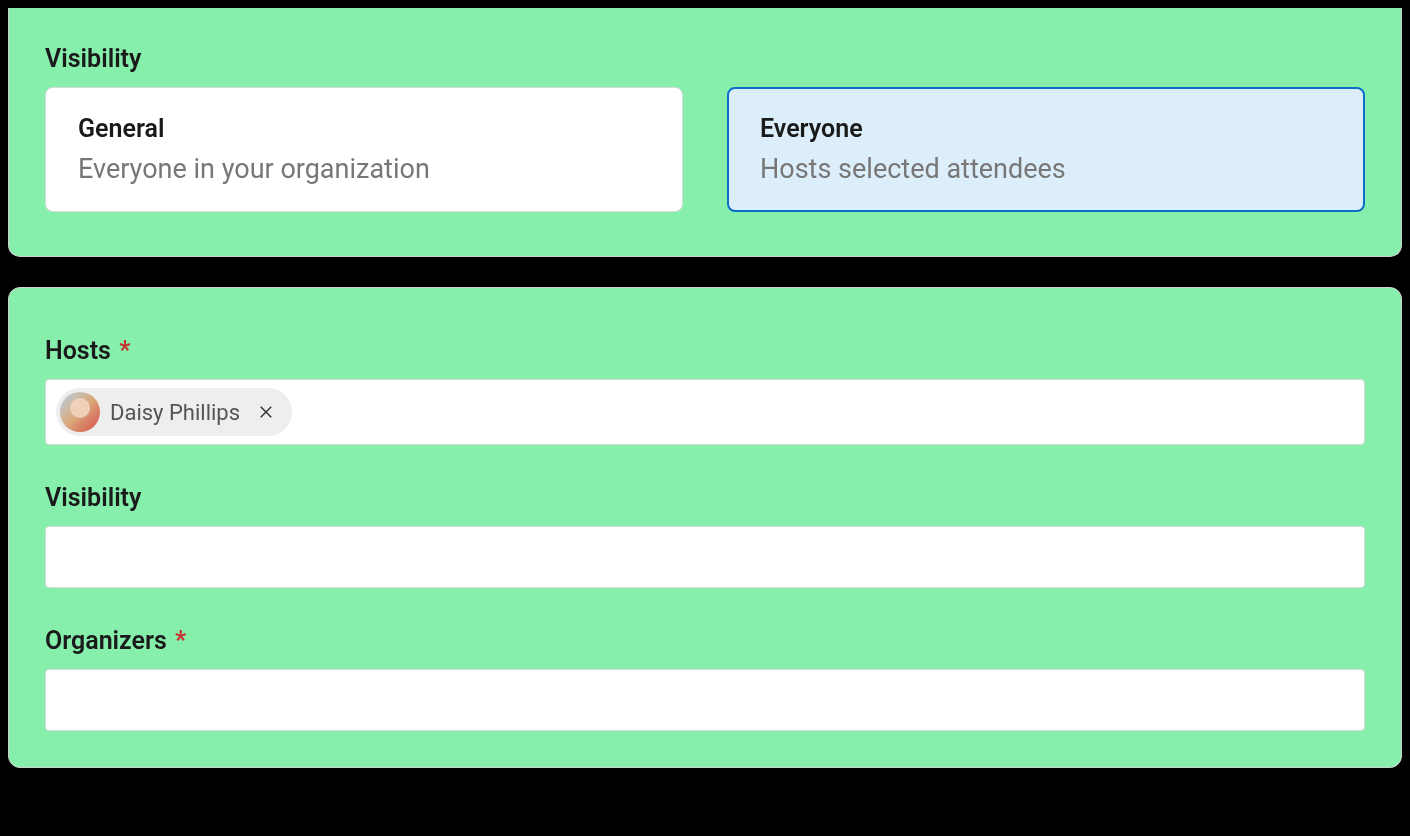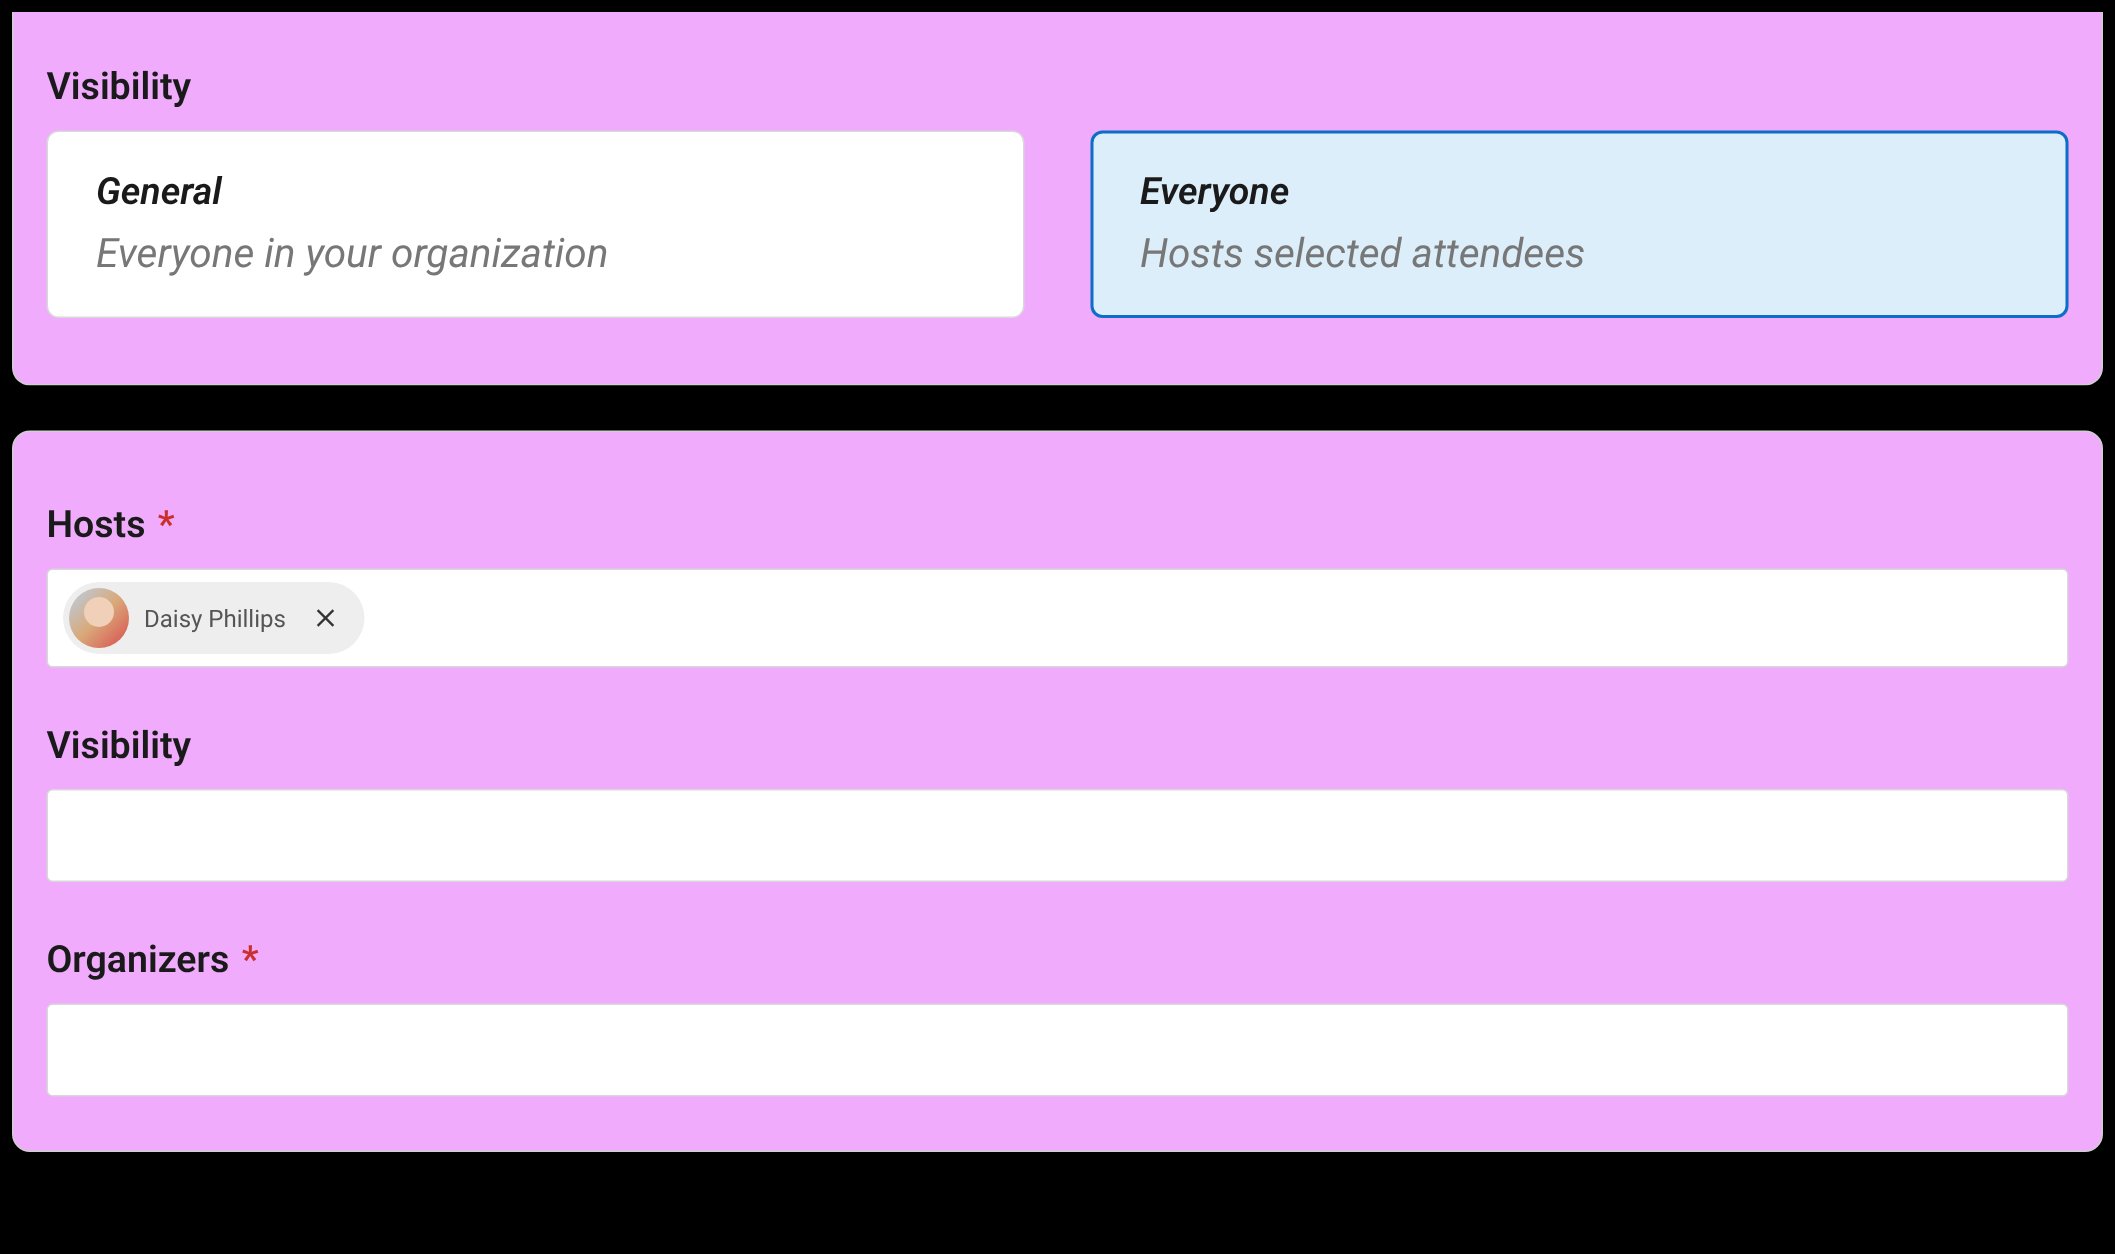--- a/index.html
+++ b/index.html
@@ -8,24 +8,24 @@
       padding: 0;
     }
     body {
       font-family: -apple-system, BlinkMacSystemFont, "Segoe UI", Roboto, Helvetica, Arial, sans-serif;
       background: #000;
       width: 1410px;
       height: 836px;
       overflow: hidden;
     }
     .card {
-      background: #f0abfc;
+      background: #86efac;
       border-radius: 12px;
       border: 1px solid #d0d0d0;
-      padding: 40px 22px;
+      padding: 40px 36px;
     }
     .card-top {
       margin: 8px 8px 0 8px;
       border-radius: 0 0 12px 12px;
       border-top: none;
       padding-top: 36px;
       padding-bottom: 44px;
     }
     .card-bottom {
       margin: 30px 8px 0 8px;
@@ -38,21 +38,20 @@
       color: #1a1a1a;
       margin-bottom: 14px;
     }
     .required-star {
       color: #c9302c;
       margin-left: 2px;
     }
     .visibility-options {
       display: flex;
       gap: 44px;
-      font-style: italic;
     }
     .option-card {
       flex: 1;
       border: 1px solid #d8d8d8;
       border-radius: 8px;
       padding: 26px 32px;
       cursor: pointer;
       background: #fff;
     }
     .option-card.selected {
@@ -108,21 +107,21 @@
       content: "";
       position: absolute;
       top: 6px;
       left: 10px;
       width: 20px;
       height: 20px;
       border-radius: 50%;
       background: #f0d0b8;
     }
     .chip-name {
-      font-size: 16px;
+      font-size: 22px;
       color: #555;
     }
     .chip-remove {
       display: inline-flex;
       align-items: center;
       justify-content: center;
       width: 24px;
       height: 24px;
       cursor: pointer;
       color: #333;

